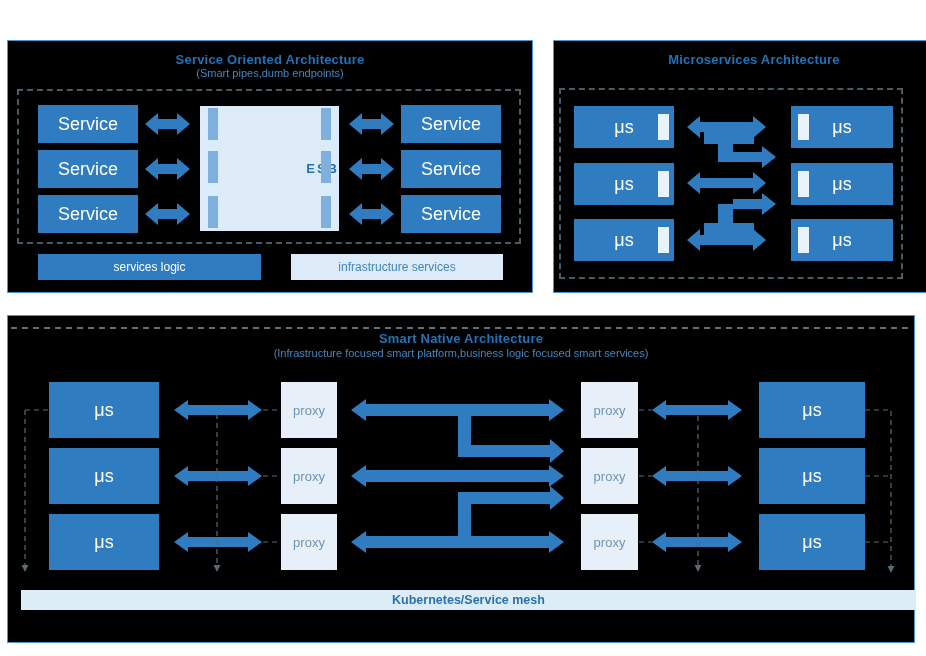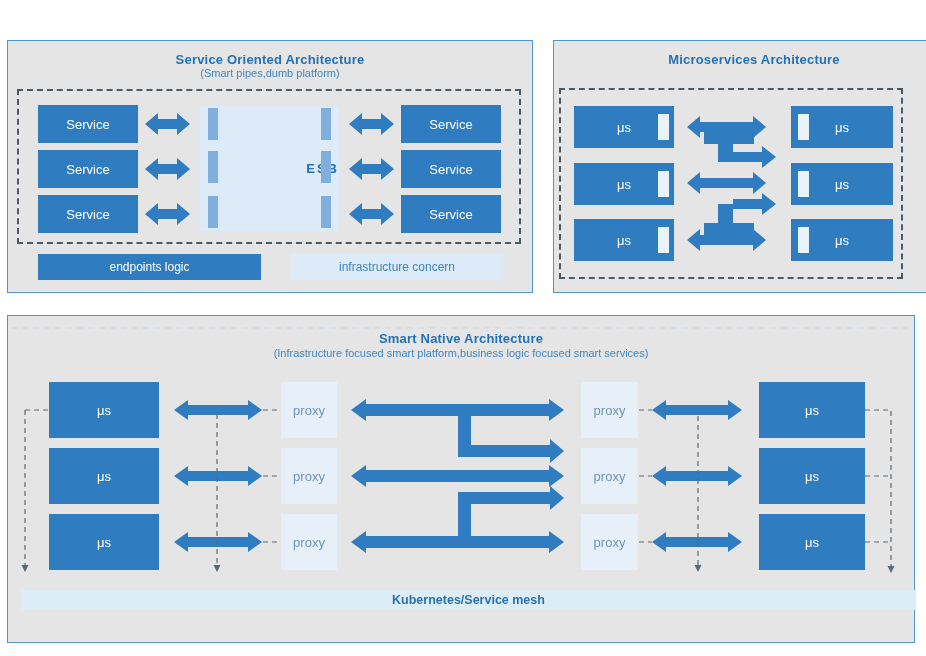--- a/index.html
+++ b/index.html
@@ -1,24 +1,24 @@
 <!DOCTYPE html>
 <html><head>
 <meta charset="utf-8">
 <style>
   html,body{margin:0;padding:0;background:#ffffff;}
   body{width:926px;height:656px;position:relative;overflow:hidden;
        font-family:"Liberation Sans", sans-serif;-webkit-font-smoothing:antialiased;}
-  .panel{position:absolute;background:#e5e5e5;border:1.5px solid #4f96cf;box-sizing:border-box;}
+  .panel{position:absolute;background:#000000;border:1.5px solid #4f96cf;box-sizing:border-box;}
   .panel-title{position:absolute;left:0;right:0;text-align:center;font-weight:bold;
        font-size:13px;color:#2272b5;letter-spacing:.2px;}
   .panel-sub{position:absolute;left:0;right:0;text-align:center;font-size:11px;color:#4187bf;}
   .dashedbox{position:absolute;border:2px dashed #4a5a64;box-sizing:border-box;}
   .bbox{position:absolute;background:#307cc1;color:#ffffff;display:flex;align-items:center;
-       justify-content:center;font-size:13px;box-sizing:border-box;}
+       justify-content:center;font-size:18px;box-sizing:border-box;}
   .lbox{position:absolute;background:#dcebf7;display:flex;align-items:center;
        justify-content:flex-end;box-sizing:border-box;}
   .esb-label{font-weight:bold;color:#2272b5;font-size:13px;letter-spacing:2px;}
   .esb-bar{position:absolute;width:10px;height:32px;background:#7fb0dd;}
   .unit-bar{position:absolute;top:8px;width:11px;height:26px;background:#e9f3fb;}
   .legend-dark{position:absolute;background:#307cc1;color:#fff;display:flex;align-items:center;
        justify-content:center;font-size:12px;}
   .legend-light{position:absolute;background:#dcebf7;color:#4186bd;display:flex;align-items:center;
        justify-content:center;font-size:12px;}
   .proxy{position:absolute;background:#e7f0f8;color:#6e95b4;display:flex;align-items:center;
@@ -26,21 +26,21 @@
   .k8s{position:absolute;background:#ddedf8;color:#2b72ac;display:flex;align-items:center;
        justify-content:center;font-size:12.5px;font-weight:bold;}
   .arr{position:absolute;}
   svg{display:block;}
 </style>
 </head>
 <body>
 
 <div class="panel" style="left:7px;top:40px;width:526px;height:253px;">
   <div class="panel-title" style="top:11px;">Service Oriented Architecture</div>
-  <div class="panel-sub" style="top:26px;">(Smart pipes,dumb platform)</div>
+  <div class="panel-sub" style="top:26px;">(Smart pipes,dumb endpoints)</div>
 
   <div class="dashedbox" style="left:9px;top:48px;width:504px;height:155px;"></div>
 
   <div class="bbox" style="left:30px;top:64px;width:100px;height:38px;">Service</div>
   <div class="bbox" style="left:30px;top:109px;width:100px;height:38px;">Service</div>
   <div class="bbox" style="left:30px;top:154px;width:100px;height:38px;">Service</div>
 
   <svg class="arr" style="left:136px;top:70px;" width="47" height="26">
       <polygon fill="#307cc1" points="1,13 14,2 14,8 33,8 33,2 46,13 33,24 33,18 14,18 14,24"></polygon>
     </svg>
@@ -68,22 +68,22 @@
       <polygon fill="#307cc1" points="1,13 14,2 14,8 33,8 33,2 46,13 33,24 33,18 14,18 14,24"></polygon>
     </svg>
   <svg class="arr" style="left:340px;top:160px;" width="47" height="26">
       <polygon fill="#307cc1" points="1,13 14,2 14,8 33,8 33,2 46,13 33,24 33,18 14,18 14,24"></polygon>
     </svg>
 
   <div class="bbox" style="left:393px;top:64px;width:100px;height:38px;">Service</div>
   <div class="bbox" style="left:393px;top:109px;width:100px;height:38px;">Service</div>
   <div class="bbox" style="left:393px;top:154px;width:100px;height:38px;">Service</div>
 
-  <div class="legend-dark" style="left:30px;top:213px;width:223px;height:26px;">endpoints logic</div>
-  <div class="legend-light" style="left:283px;top:213px;width:212px;height:26px;">infrastructure concern</div>
+  <div class="legend-dark" style="left:30px;top:213px;width:223px;height:26px;">services logic</div>
+  <div class="legend-light" style="left:283px;top:213px;width:212px;height:26px;">infrastructure services</div>
 </div>
 
 <div class="panel" style="left:553px;top:40px;width:402px;height:253px;">
   <div class="panel-title" style="top:11px;">Microservices Architecture</div>
 
   <div class="dashedbox" style="left:5px;top:47px;width:344px;height:191px;"></div>
 
   <div class="bbox" style="left:20px;top:65px;width:100px;height:42px;">
     <span class="unit-bar" style="left:84px;"></span>
     <span>μs</span>

